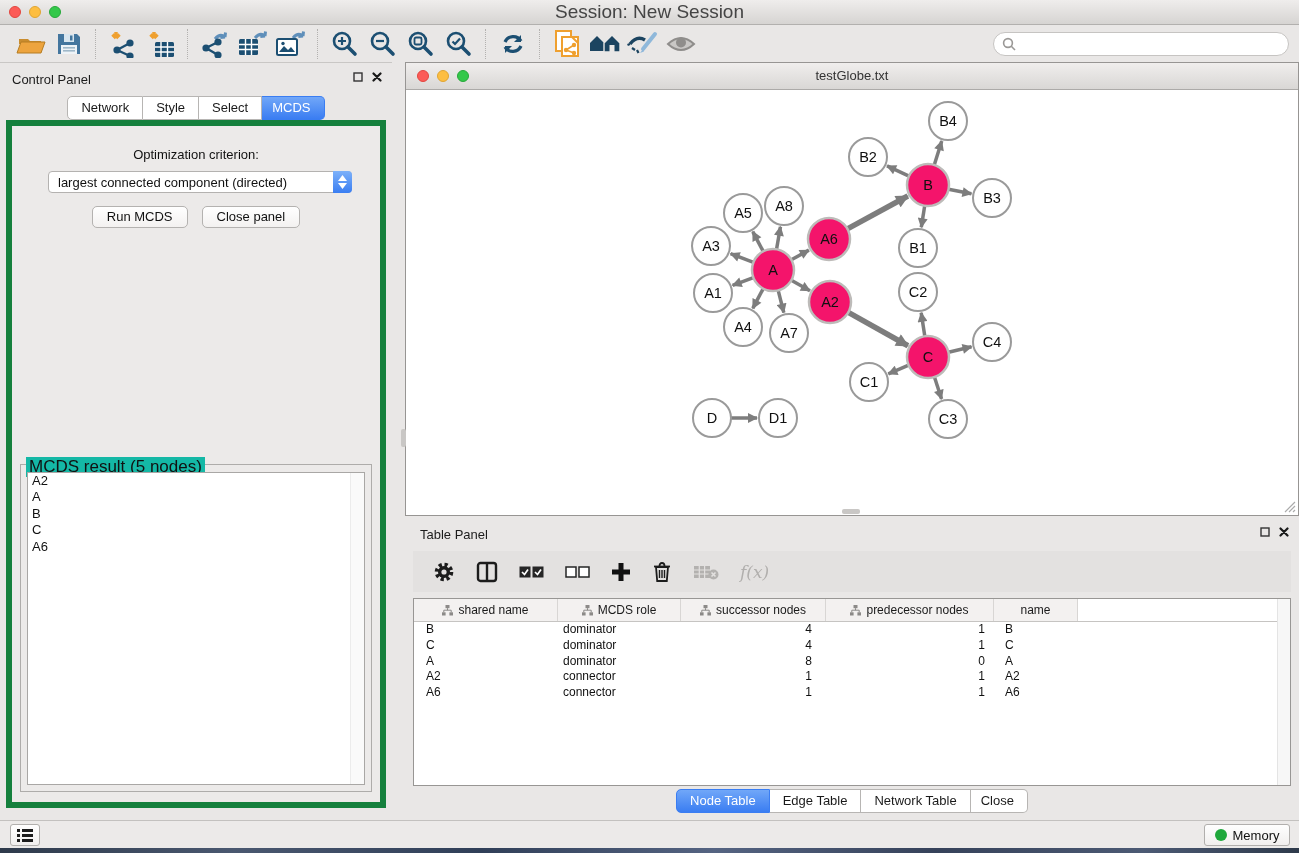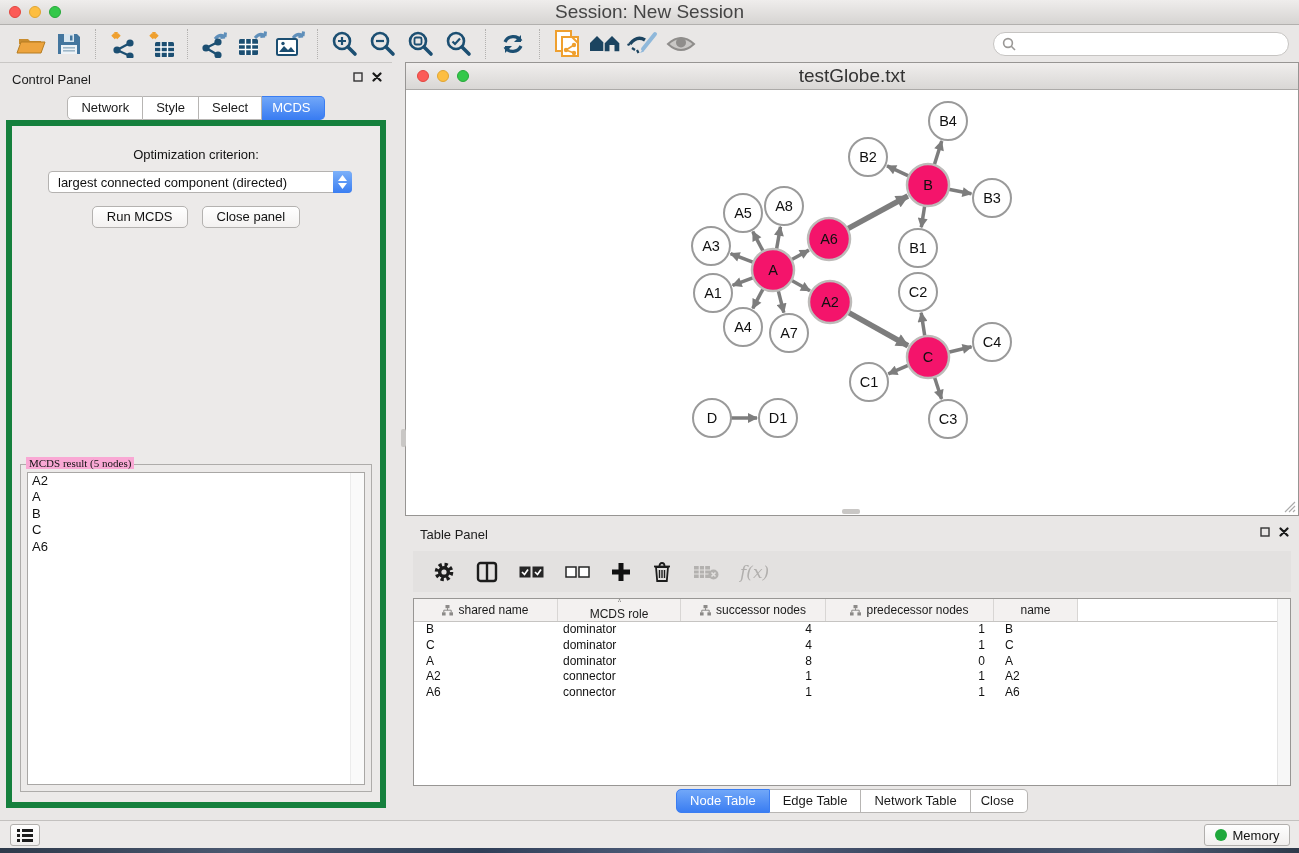--- a/index.html
+++ b/index.html
@@ -43,32 +43,32 @@
     border:6px solid #15803d;}
   .opt-label{margin-top:21px;text-align:center;font-size:13px;color:#111;}
   .criterion{position:relative;margin:9px 28px 0 36px;height:22px;background:#fff;border:1px solid #b4b2b0;
     border-radius:4px;font-size:13px;color:#111;line-height:22px;padding-left:9px;box-sizing:border-box;}
   .criterion .stepper{position:absolute;right:-1px;top:-1px;width:19px;height:22px;border-radius:0 4px 4px 0;
     background:linear-gradient(#7db1f9,#3a7ef2);display:flex;flex-direction:column;align-items:center;justify-content:center;gap:2px;}
   .btn-row{display:flex;justify-content:center;gap:14px;margin-top:13px;}
   .mac-btn{background:linear-gradient(#ffffff,#f3f1f0);border:1px solid #b4b2b0;border-radius:5px;
     font-size:13px;color:#111;padding:2px 14px;line-height:16px;cursor:default;}
   .result-group{position:absolute;left:8px;right:8px;top:338px;bottom:10px;border:1px solid #aeacaa;}
-  .result-legend{position:absolute;top:-8px;left:5px;background:#f9a8d4;padding:0 3px;font-size:11px;color:#111;font-family:Liberation Serif, serif;}
+  .result-legend{position:absolute;top:-8px;left:5px;background:#14b8a6;padding:0 3px;font-size:17px;color:#111;}
   .result-list{position:absolute;inset:7px 6px 6px 6px;background:#fff;border:1px solid #a9a7a5;overflow:hidden;}
   .result-scroll{position:absolute;right:0;top:0;bottom:0;width:13px;background:#fafafa;border-left:1px solid #ececec;}
   .mcds-item{font-size:13px;color:#111;line-height:16.4px;padding-left:4px;}
 
   
   .net-window{position:absolute;left:405px;top:62px;width:894px;height:454px;background:#fff;
     border:1px solid #979593;box-sizing:border-box;}
   .net-titlebar{position:relative;height:26px;background:linear-gradient(#f0eeed,#d9d7d5);
     border-bottom:1px solid #acaaa8;}
   .net-titlebar .lights{top:7px;left:11px;}
-  .net-title{display:block;text-align:center;line-height:26px;font-size:19px;color:#333;}
+  .net-title{display:block;text-align:center;line-height:26px;font-size:13px;color:#333;}
   #graph-svg{position:absolute;left:0;top:26px;}
   .resize-grip{position:absolute;right:2px;bottom:2px;width:13px;height:13px;}
   .nub-v{position:absolute;left:401px;top:429px;width:5px;height:18px;background:#c9c7c5;border-radius:2px;}
   .nub-h{position:absolute;left:842px;top:509px;width:18px;height:5px;background:#c9c7c5;border-radius:2px;}
 
   
   .table-panel{position:absolute;left:405px;top:518px;width:894px;height:302px;background:#e9e7e6;}
   .tp-toolbar{position:absolute;left:8px;right:8px;top:33px;height:41px;background:#e3e1e0;
     display:flex;align-items:center;gap:21px;padding-left:20px;box-sizing:border-box;}
   .tp-tool{display:flex;align-items:center;justify-content:center;cursor:default;}
@@ -508,21 +508,21 @@
             <svg width="11" height="11" viewBox="0 0 11 11">
               <g fill="#8c8a88">
                 <rect x="3.5" y="0" width="4" height="3.2"></rect>
                 <rect x="0" y="7.3" width="3.6" height="3.2"></rect>
                 <rect x="7.4" y="7.3" width="3.6" height="3.2"></rect>
               </g>
               <path d="M5.5 3.2 v2 M1.8 7.3 V5.2 h7.4 v2.1" stroke="#8c8a88" fill="none" stroke-width="1"></path>
             </svg>
             <span>shared name</span>
           </div>
-          <div class="th" style="width: 123px; flex-direction: column;">
+          <div class="th" style="width: 123px;">
             <svg width="11" height="11" viewBox="0 0 11 11">
               <g fill="#8c8a88">
                 <rect x="3.5" y="0" width="4" height="3.2"></rect>
                 <rect x="0" y="7.3" width="3.6" height="3.2"></rect>
                 <rect x="7.4" y="7.3" width="3.6" height="3.2"></rect>
               </g>
               <path d="M5.5 3.2 v2 M1.8 7.3 V5.2 h7.4 v2.1" stroke="#8c8a88" fill="none" stroke-width="1"></path>
             </svg>
             <span>MCDS role</span>
           </div>

